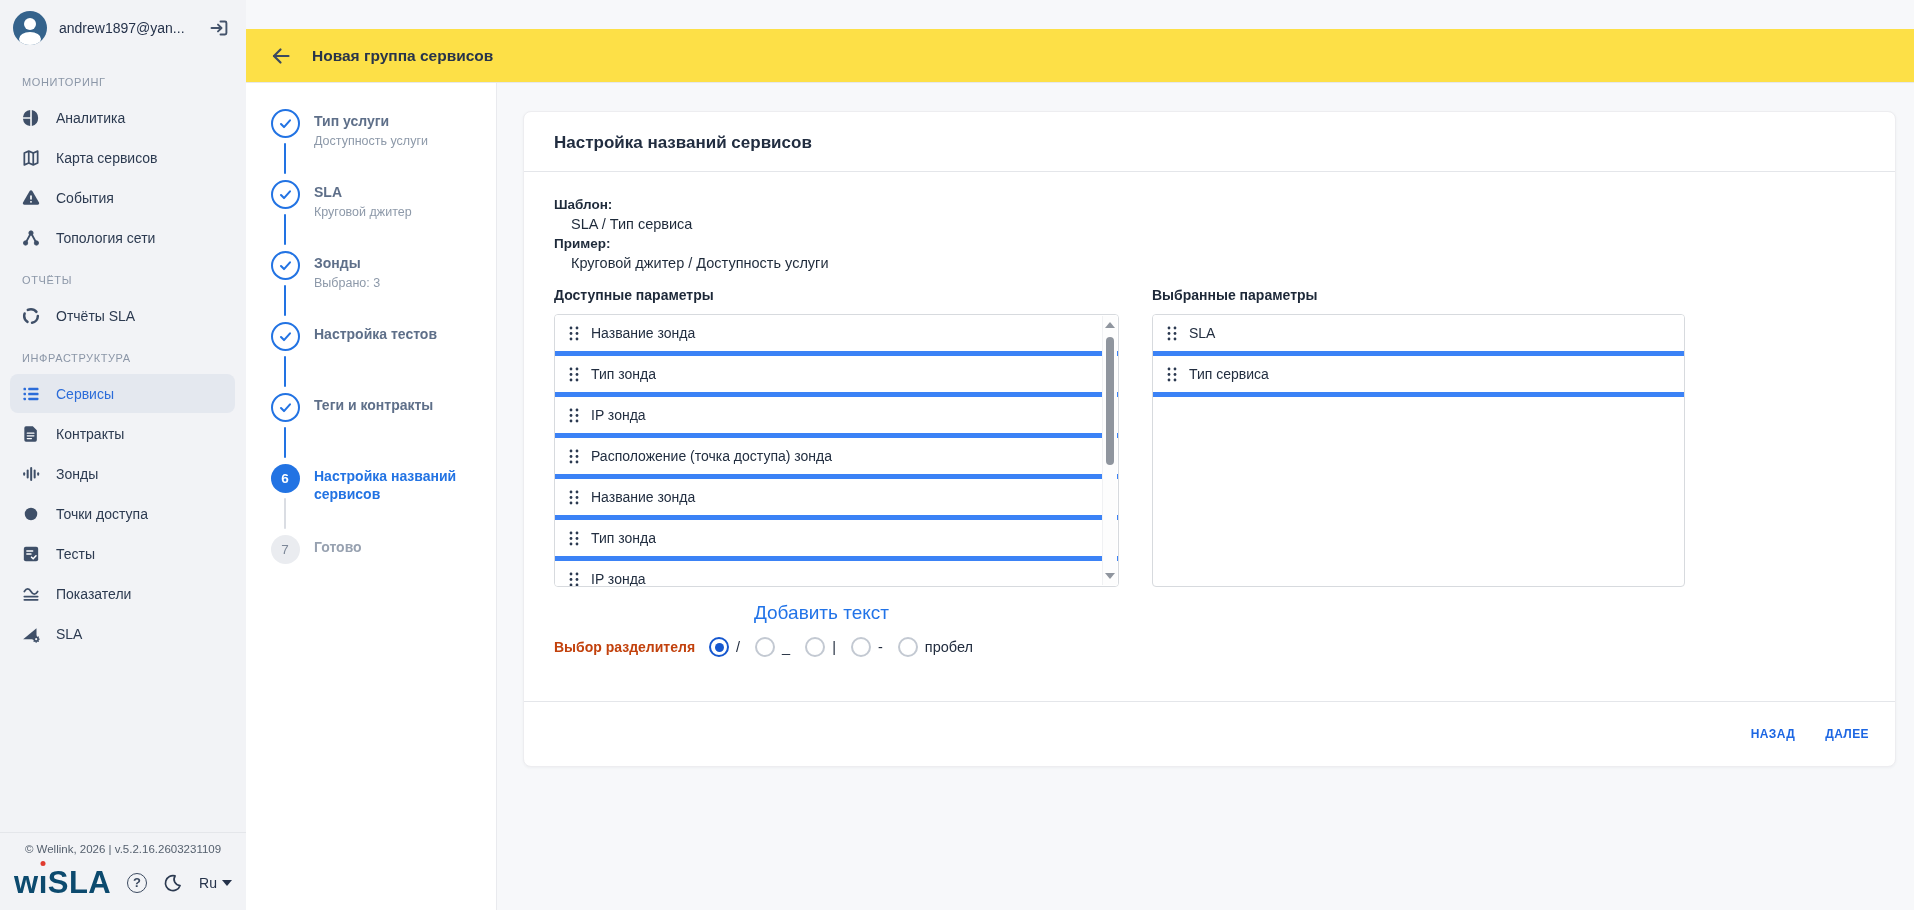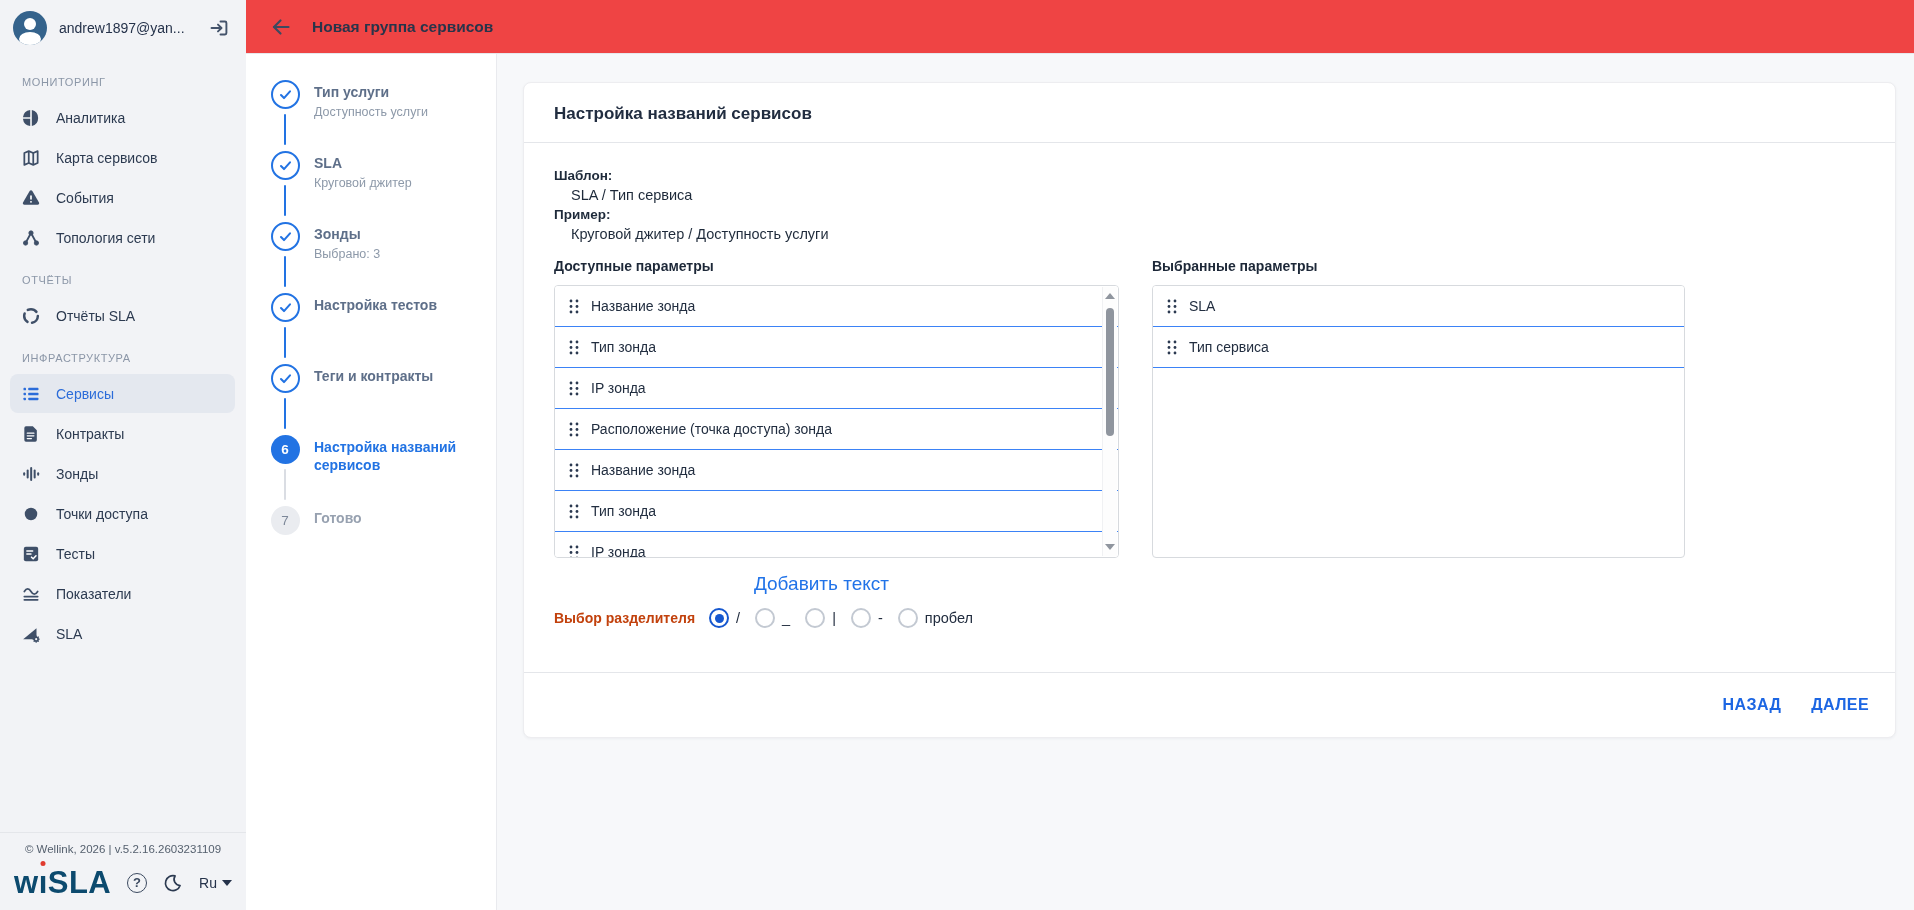--- a/index.html
+++ b/index.html
@@ -57,22 +57,22 @@
   .help-circle {
     width:20px; height:20px; border:1.8px solid #3c4a60; border-radius:50%;
     font-size:13px; font-weight:bold; color:#3c4a60; display:flex; align-items:center; justify-content:center;
     cursor:pointer;
   }
   .lang-switch { display:flex; align-items:center; gap:5px; font-size:14px; color:#25324a; cursor:pointer; }
 
   
   .main { flex:1; display:flex; flex-direction:column; min-width:0; }
   .topbar {
-    height:54px; min-height:54px; background:#ef4444; border-bottom:1px solid #e6e8ec;
-    display:flex; align-items:center; padding-left:22px;
+    height:54px; min-height:54px; background:#fde047; border-bottom:1px solid #e6e8ec;
+    display:flex; align-items:center; padding-left:22px;margin-top:29px;
   }
   .back-btn { width:26px; height:26px; cursor:pointer; display:flex; align-items:center; justify-content:center; }
   .page-title { margin-left:18px; font-size:15.5px; font-weight:bold; color:#28344a; }
 
   .main-body { flex:1; display:flex; min-height:0; }
 
   
   .stepper {
     width:251px; min-width:251px; background:#fff; border-right:1px solid #e9eaee;
     padding:26px 10px 0 24px;
@@ -112,21 +112,21 @@
   .columns { display:flex; margin-top:14px; }
   .col-left { width:565px; }
   .col-right { width:533px; margin-left:33px; }
   .col-title { font-size:14px; font-weight:bold; color:#1d2838; margin-bottom:11px; }
   .param-list {
     position:relative; border:1px solid #d7dade; border-radius:4px;
     height:273px; overflow:hidden; background:#fff;
   }
   .param-row {
     height:41px; display:flex; align-items:center; padding-left:14px;
-    border-bottom:1px solid #3b82f6; background:#fff; cursor:grab;
+    border-bottom:5px solid #3b82f6; background:#fff; cursor:grab;
   }
   .param-row .drag { margin-right:12px; display:flex; cursor:grab; }
   .param-label { font-size:14px; color:#222e40; }
   .with-scroll .param-row { padding-right:18px; }
 
   
   .vscroll { position:absolute; top:1px; right:1px; bottom:1px; width:15px; background:#fdfdfd; border-left:1px solid #f0f1f3; }
   .vscroll .arr { position:absolute; left:50%; transform:translateX(-50%); width:0; height:0; }
   .vscroll .arr.up { top:6px; border-left:5px solid transparent; border-right:5px solid transparent; border-bottom:6px solid #8f959e; }
   .vscroll .arr.down { bottom:6px; border-left:5px solid transparent; border-right:5px solid transparent; border-top:6px solid #8f959e; }
@@ -145,21 +145,21 @@
   .radio-opt.selected .radio { border-color:#1557cf; }
   .radio-opt.selected .radio::after { content:""; width:9px; height:9px; border-radius:50%; background:#1557cf; }
   .radio-opt-label { margin-left:7px; font-size:14.5px; color:#212c3e; }
 
   .card-footer {
     height:65px; min-height:65px; border-top:1px solid #e4e6ea;
     display:flex; align-items:center; justify-content:flex-end; padding-right:26px; gap:30px;
   }
   .text-btn {
     background:none; border:none; font-family:inherit;
-    font-size:16px; font-weight:bold; letter-spacing:.4px; color:#1c66e3; cursor:pointer;
+    font-size:12px; font-weight:bold; letter-spacing:.4px; color:#1c66e3; cursor:pointer;
   }
 
   svg { display:block; }
 </style>
 </head>
 <body>
 
 <div class="app">
 
   <aside class="sidebar">

